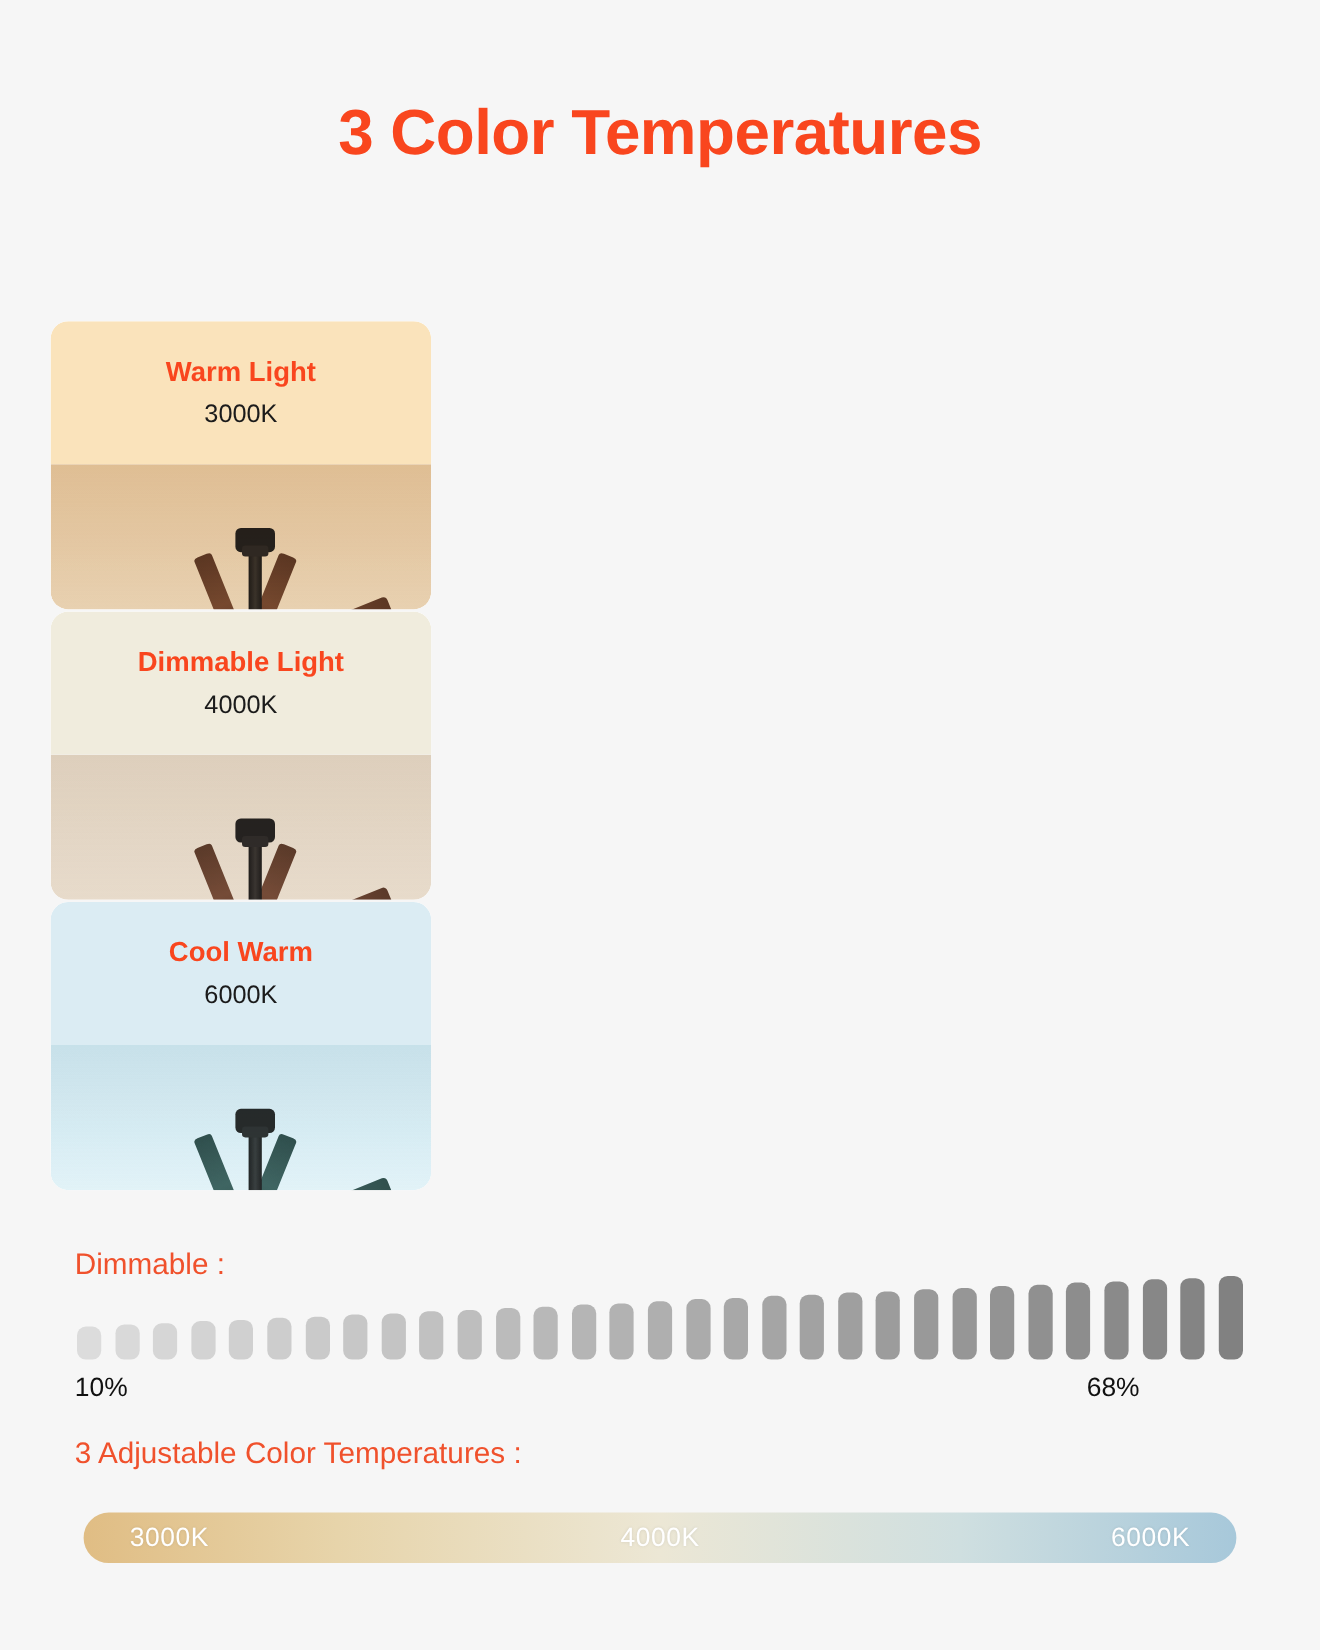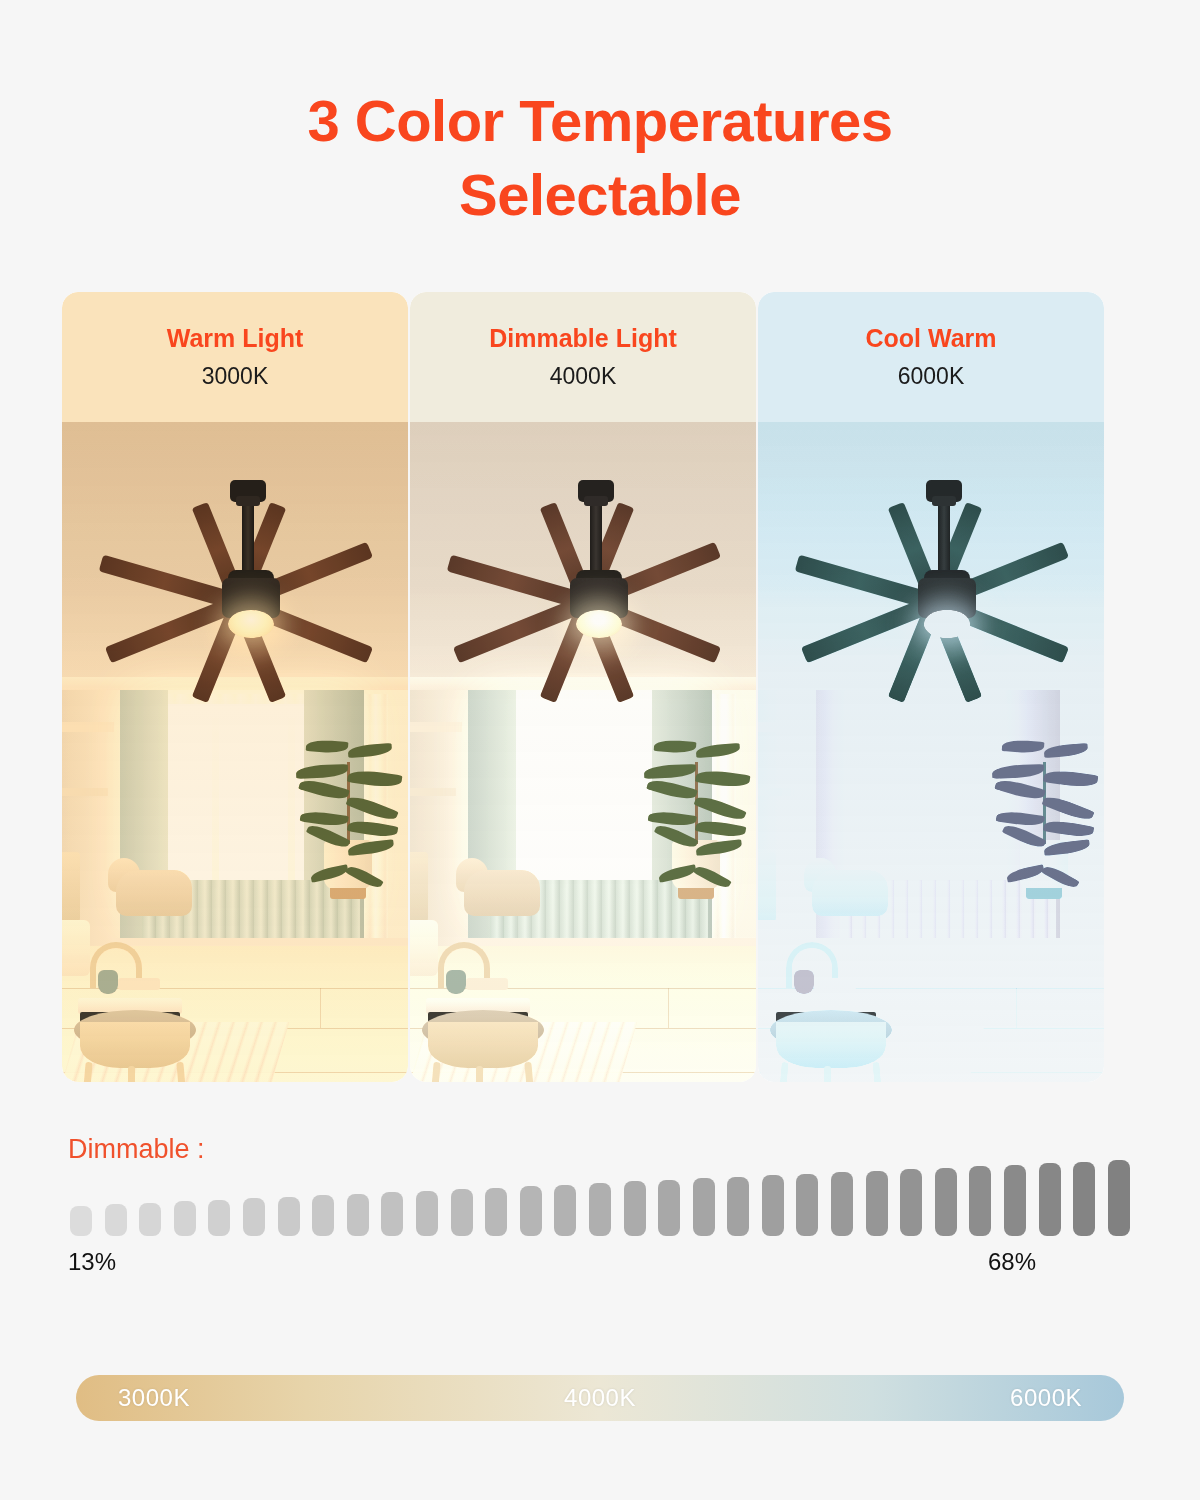--- a/index.html
+++ b/index.html
@@ -18,23 +18,23 @@
     color:#f9461e;
     font-size:58px;
     font-weight:bold;
     line-height:1.28;
     letter-spacing:-0.5px;
   }
   .title-l2{ display:block; }
 
   
   .cards{
-    position:absolute; top:292px; left:62px;
+    position:absolute; top:292px; left:46px;
     width:1076px; height:790px;
-    display:flex; gap:2px;
+    display:flex; gap:2px;flex-direction:column;
   }
   .card{
     width:346px; height:790px;
     border-radius:16px;
     overflow:hidden;
     display:flex; flex-direction:column;
     background:#fff;
   }
   .card-head{
     height:130px; flex:0 0 130px;
@@ -349,21 +349,20 @@
   .ct-2{ left:50%; transform:translateX(-50%); }
   .ct-3{ right:42px; }
 </style>
 </head>
 <body>
 
 <div class="page">
 
   <h1 class="title">
     <span>3 Color Temperatures</span>
-    <span class="title-l2">Selectable</span>
   </h1>
 
   <div class="cards">
 
     <div class="card">
       <div class="card-head head-warm">
         <div class="name">Warm Light</div>
         <div class="kelvin">3000K</div>
       </div>
       <div class="scene scene-warm">
@@ -678,22 +677,23 @@
       <div class="bar" style="height: 63.7333px; background: rgb(153, 153, 153);"></div>
       <div class="bar" style="height: 65.2667px; background: rgb(150, 150, 150);"></div>
       <div class="bar" style="height: 66.8px; background: rgb(147, 147, 147);"></div>
       <div class="bar" style="height: 68.3333px; background: rgb(144, 144, 144);"></div>
       <div class="bar" style="height: 69.8667px; background: rgb(141, 141, 141);"></div>
       <div class="bar" style="height: 71.4px; background: rgb(138, 138, 138);"></div>
       <div class="bar" style="height: 72.9333px; background: rgb(135, 135, 135);"></div>
       <div class="bar" style="height: 74.4667px; background: rgb(132, 132, 132);"></div>
       <div class="bar" style="height: 76px; background: rgb(129, 129, 129);"></div>
     </div>
-  <div class="pct-left">13%</div>
+  <div class="pct-left">10%</div>
   <div class="pct-right">68%</div>
 
+  <div class="ct-label">3 Adjustable Color Temperatures :</div>
   <div class="ct-bar">
     <span class="ct-tick ct-1">3000K</span>
     <span class="ct-tick ct-2">4000K</span>
     <span class="ct-tick ct-3">6000K</span>
   </div>
 
 </div>
 
 </body></html>

